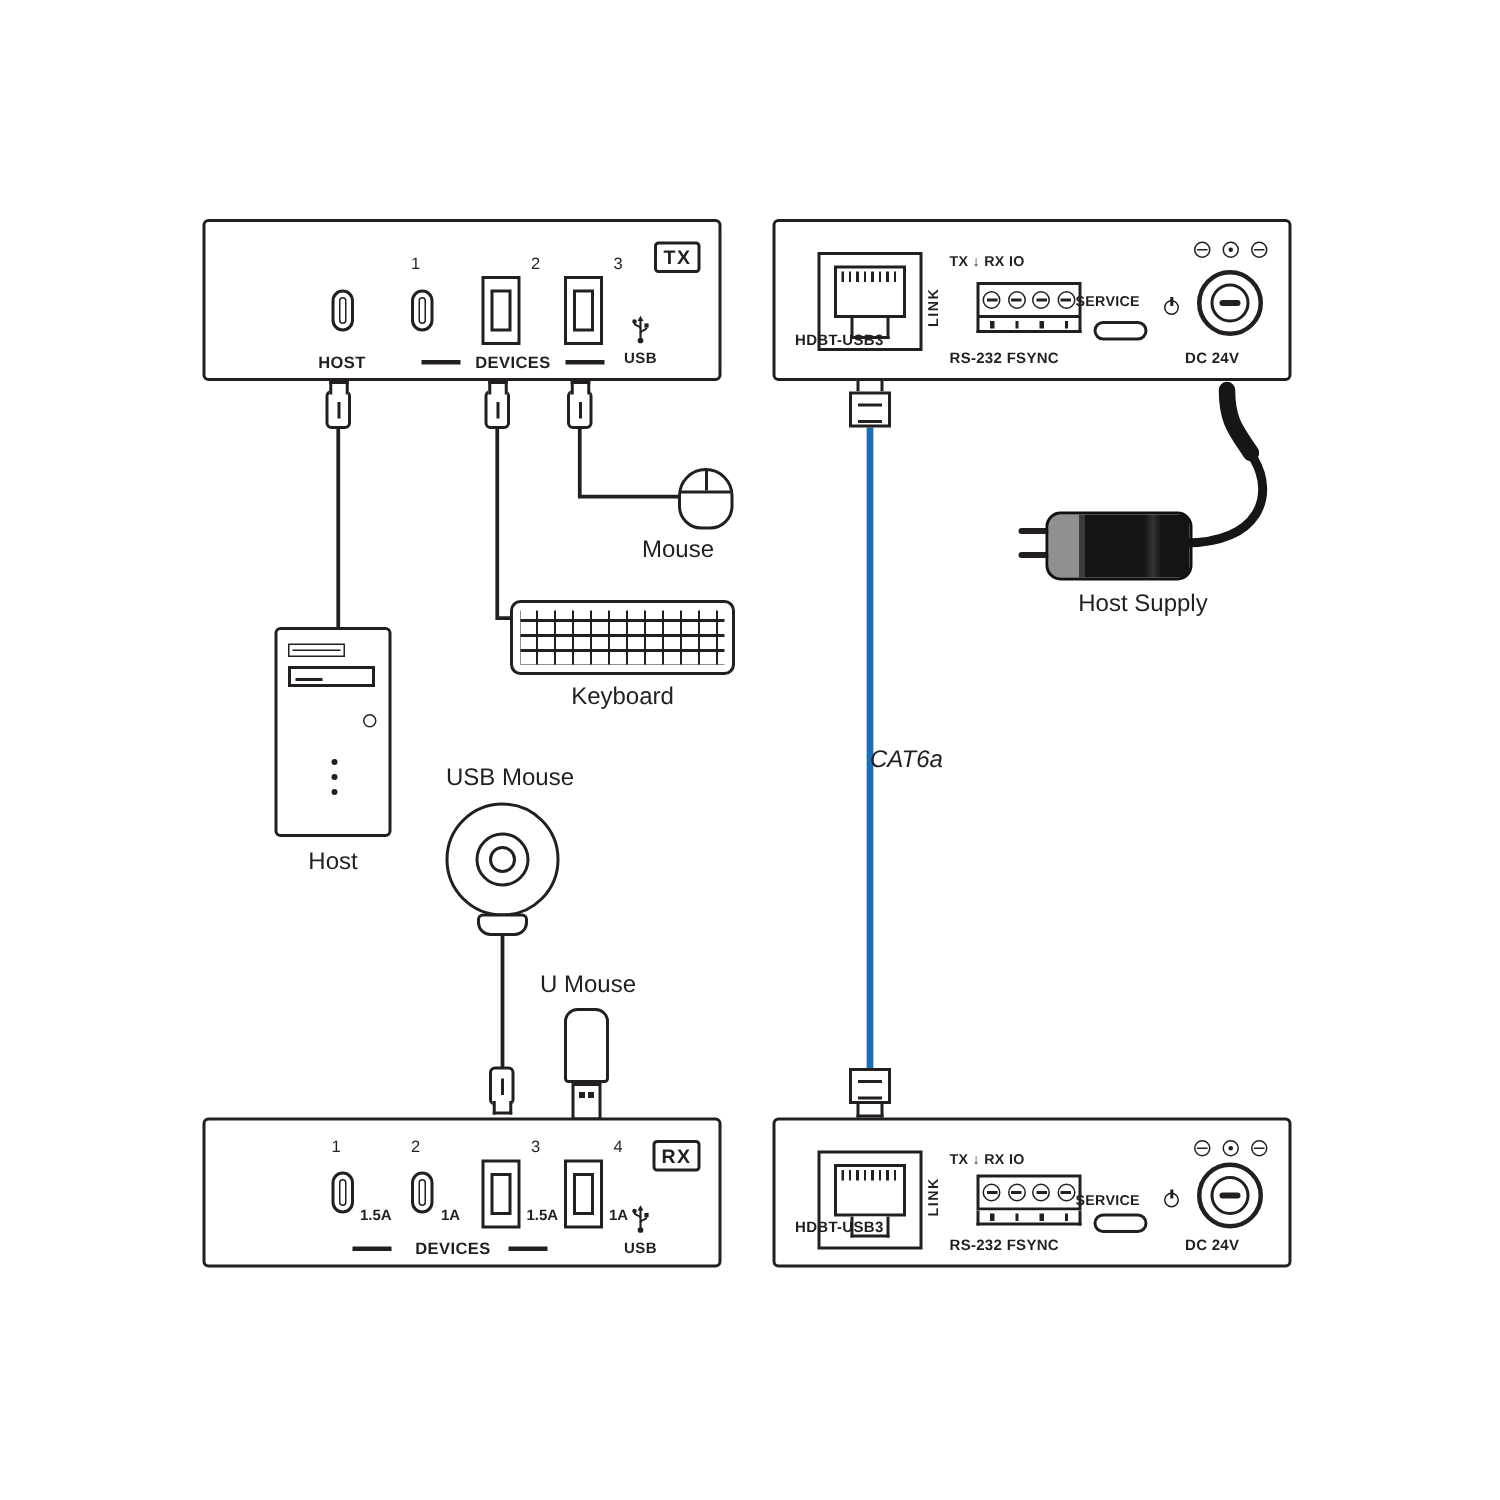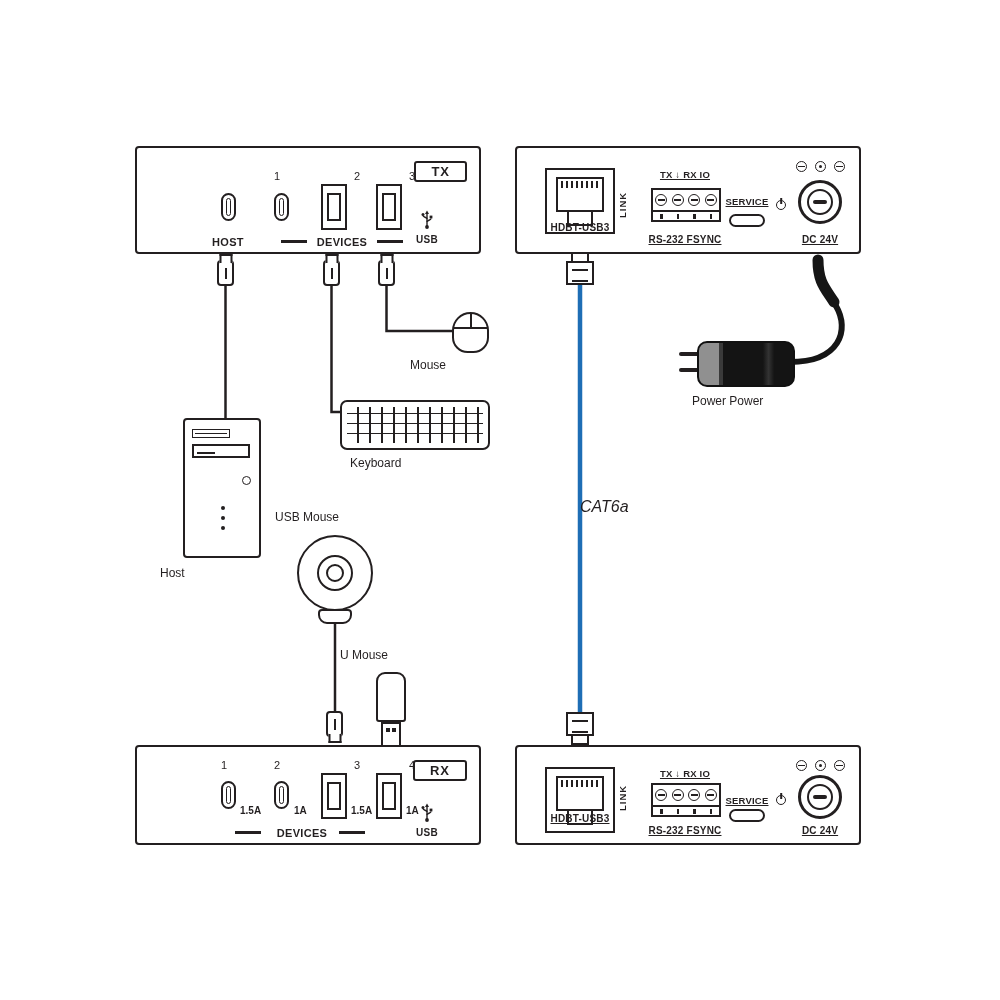--- a/index.html
+++ b/index.html
@@ -9,38 +9,38 @@
 
   .wires { position:absolute; left:0; top:0; }
   .wire { stroke:#231f20; stroke-width:2.5; fill:none; }
   .wire-blue { stroke:#1e6eb5; stroke-width:4.5; fill:none; }
   .wire-power { stroke:#161616; stroke-width:6; fill:none; stroke-linecap:round; }
   .wire-power-thick { stroke:#161616; stroke-width:11; fill:none; stroke-linecap:round; }
 
   .panel { position:absolute; background:#fff; border:2.5px solid #231f20; border-radius:4px; }
 
   
-  .badge { position:absolute; right:12px; top:13px; border:2.5px solid #231f20; border-radius:3px; padding:1px 15px; font-size:13px; font-weight:bold; letter-spacing:1px; background:#fff; }
+  .badge { position:absolute; right:12px; top:13px; border:2.5px solid #231f20; border-radius:3px; padding:1px 4px; font-size:13px; font-weight:bold; letter-spacing:1px; background:#fff; }
   .portnum { position:absolute; width:20px; text-align:center; font-size:11px; }
   .plabel { position:absolute; text-align:center; font-size:11px; font-weight:bold; letter-spacing:.3px; }
   .amp { position:absolute; font-size:10px; font-weight:bold; }
   .hline { position:absolute; height:2.5px; background:#231f20; }
   .usbc { position:absolute; width:15px; height:28px; border:2px solid #231f20; border-radius:8px; background:#fff; }
   .usbc::after { content:""; position:absolute; inset:3px; border:1.5px solid #231f20; border-radius:5px; }
   .usba { position:absolute; width:26px; height:46px; border:2px solid #231f20; background:#fff; }
   .usba::after { content:""; position:absolute; left:4px; right:4px; top:7px; bottom:7px; border:2px solid #231f20; }
   .usbicon { position:absolute; width:14px; height:20px; }
 
   
   .rj45 { position:absolute; left:28px; top:20px; width:70px; height:66px; border:2.5px solid #231f20; background:#fff; }
   .rj-inner { position:absolute; left:9px; right:9px; top:7px; bottom:20px; border:2px solid #231f20; }
   .rj-inner::after { content:""; position:absolute; left:3px; right:3px; top:2px; height:7px;
      background-image:repeating-linear-gradient(90deg,#231f20 0 1.5px,transparent 1.5px 5px); }
   .rj-tab { position:absolute; left:50%; transform:translateX(-50%); bottom:6px; width:26px; height:14px; border:2px solid #231f20; border-top:none; background:#fff; }
-  .rlabel { position:absolute; text-align:center; font-size:10px; font-weight:bold; letter-spacing:.2px; white-space:nowrap;text-decoration:underline; }
+  .rlabel { position:absolute; text-align:left; font-size:10px; font-weight:bold; letter-spacing:.2px; white-space:nowrap; }
   .r-hdbt { left:13px; bottom:19px; width:100px; }
   .r-io { left:116px; top:21px; width:104px; font-size:9.5px; }
   .r-rs232 { left:116px; bottom:7px; width:104px; }
   .r-service { left:200px; top:48px; width:60px; font-size:9.5px; }
   .r-dc { left:273px; bottom:7px; width:60px; }
   .vtext { position:absolute; left:100px; top:34px; height:46px; writing-mode:vertical-rl; transform:rotate(180deg); font-size:9.5px; font-weight:bold; letter-spacing:1px; text-align:center; }
   .phoenix { position:absolute; left:134px; top:calc(50% - 12px); width:70px; }
   .ph-top { height:24px; border:2px solid #231f20; background:#fff; display:flex; align-items:center; justify-content:space-around; }
   .screw { width:12px; height:12px; border:1.5px solid #231f20; border-radius:50%; position:relative; }
   .screw::after { content:""; position:absolute; left:1.5px; right:1.5px; top:50%; margin-top:-0.75px; height:1.5px; background:#231f20; }
@@ -64,21 +64,21 @@
   .plug.tip-down::before { bottom:-8px; border-top:none; }
   .plug::after { content:""; position:absolute; left:50%; top:6px; width:2px; height:11px; background:#231f20; transform:translateX(-50%); }
   .rjplug { position:absolute; left:566px; width:28px; }
   .rj-tip { margin:0 auto; width:18px; height:9px; border:2.5px solid #231f20; background:#fff; }
   .rj-tip.up { border-bottom:none; }
   .rj-tip.down { border-top:none; }
   .rj-body { width:28px; height:24px; border:2.5px solid #231f20; background:#fff; position:relative; }
   .rj-body::after { content:""; position:absolute; left:4px; right:4px; top:6px; height:9px; border-top:2px solid #231f20; border-bottom:2px solid #231f20; }
 
   
-  .devlabel { position:absolute; text-align:left; font-size:12px; }
+  .devlabel { position:absolute; text-align:center; font-size:16px; }
   .cat6a { position:absolute; font-size:16px; font-style:italic; }
   .tower { position:absolute; width:78px; height:140px; border:2.5px solid #231f20; border-radius:4px; background:#fff; }
   .t-vent { position:absolute; left:7px; top:9px; width:38px; height:9px; border:1.8px solid #231f20; }
   .t-vent::after { content:""; position:absolute; left:2px; right:2px; top:50%; height:1.5px; margin-top:-0.75px; background:#231f20; }
   .t-drive { position:absolute; left:7px; top:24px; width:58px; height:14px; border:2px solid #231f20; }
   .t-drive::after { content:""; position:absolute; left:3px; bottom:2px; width:18px; height:2px; background:#231f20; }
   .t-btn { position:absolute; right:8px; top:56px; width:9px; height:9px; border:1.8px solid #231f20; border-radius:50%; }
   .t-dot { position:absolute; left:36px; width:4px; height:4px; background:#231f20; border-radius:50%; }
   .keyboard { position:absolute; width:150px; height:50px; border:2.5px solid #231f20; border-radius:7px; background:#fff; }
   .kb-keys { position:absolute; inset:5px;
@@ -189,21 +189,21 @@
   </div>
   <div class="rjplug" style="top:712px">
     <div class="rj-body"></div>
     <div class="rj-tip down"></div>
   </div>
   <div class="cat6a" style="left:580px;top:498px">CAT6a</div>
 
   <div class="prong" style="left:679px;top:352px"></div>
   <div class="prong" style="left:679px;top:368px"></div>
   <div class="psu" style="left:697px;top:341px"></div>
-  <div class="devlabel" style="left:692px;top:394px;width:140px">Power Power</div>
+  <div class="devlabel" style="left:692px;top:394px;width:140px">Host Supply</div>
 
   <div class="tower" style="left:183px;top:418px">
     <div class="t-vent"></div>
     <div class="t-drive"></div>
     <div class="t-btn"></div>
     <div class="t-dot" style="top:86px"></div>
     <div class="t-dot" style="top:96px"></div>
     <div class="t-dot" style="top:106px"></div>
   </div>
   <div class="devlabel" style="left:160px;top:566px;width:124px">Host</div>

